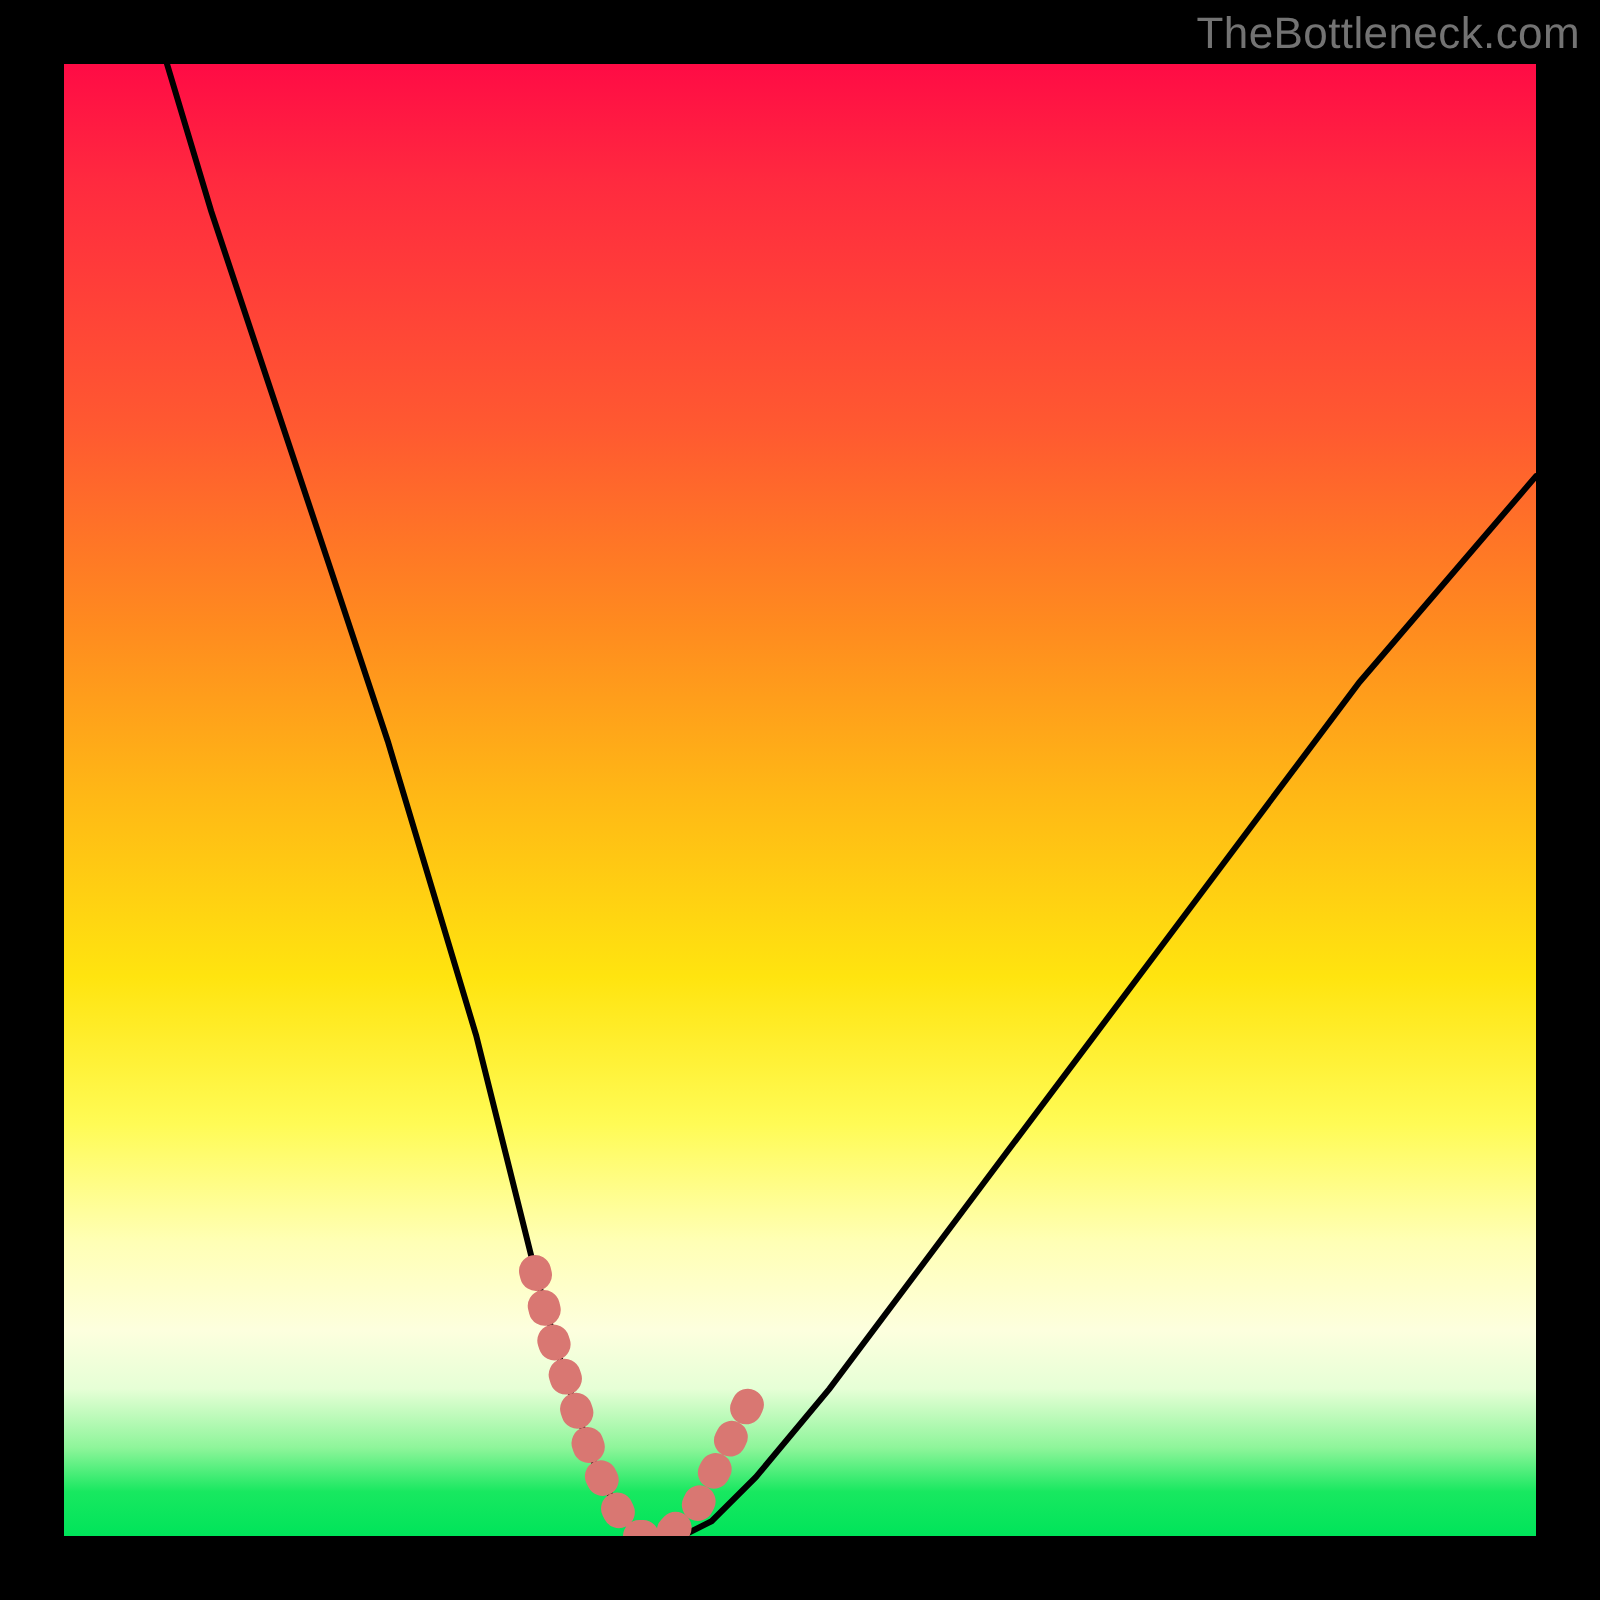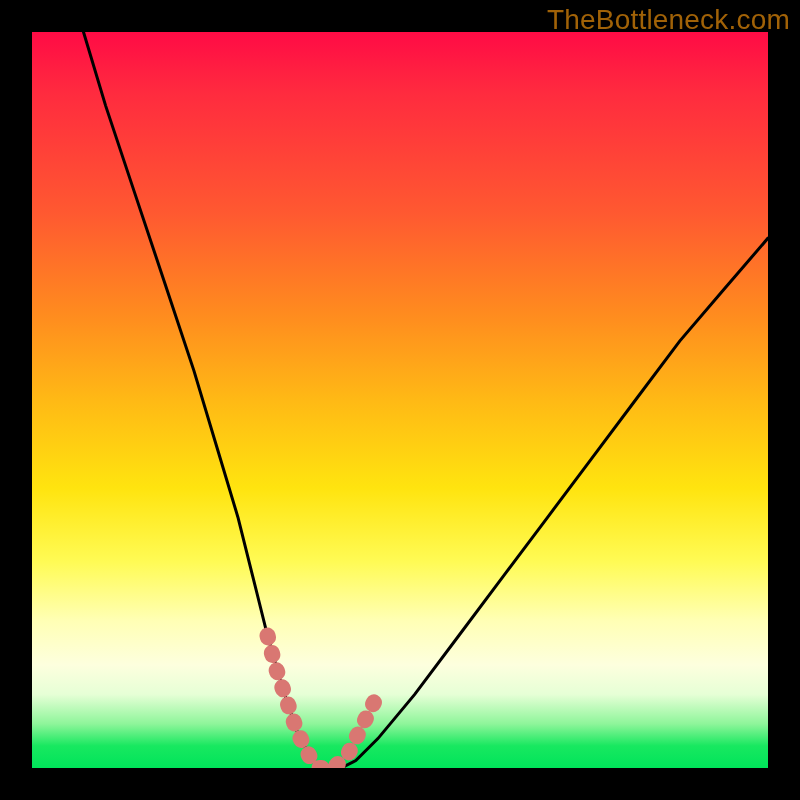--- a/index.html
+++ b/index.html
@@ -47,22 +47,22 @@
     position: absolute;
     left: 0;
     top: 0;
     width: 736px;
     height: 736px;
   }
   .watermark {
     position: absolute;
     top: 4px;
     right: 10px;
-    color: #a16207;
-    font-size: 28px;
+    color: #737373;
+    font-size: 22px;
     letter-spacing: 0.2px;
     user-select: none;
   }
 </style>
 </head>
 <body>
 
 <div class="frame">
 
   <div class="watermark">TheBottleneck.com</div>

